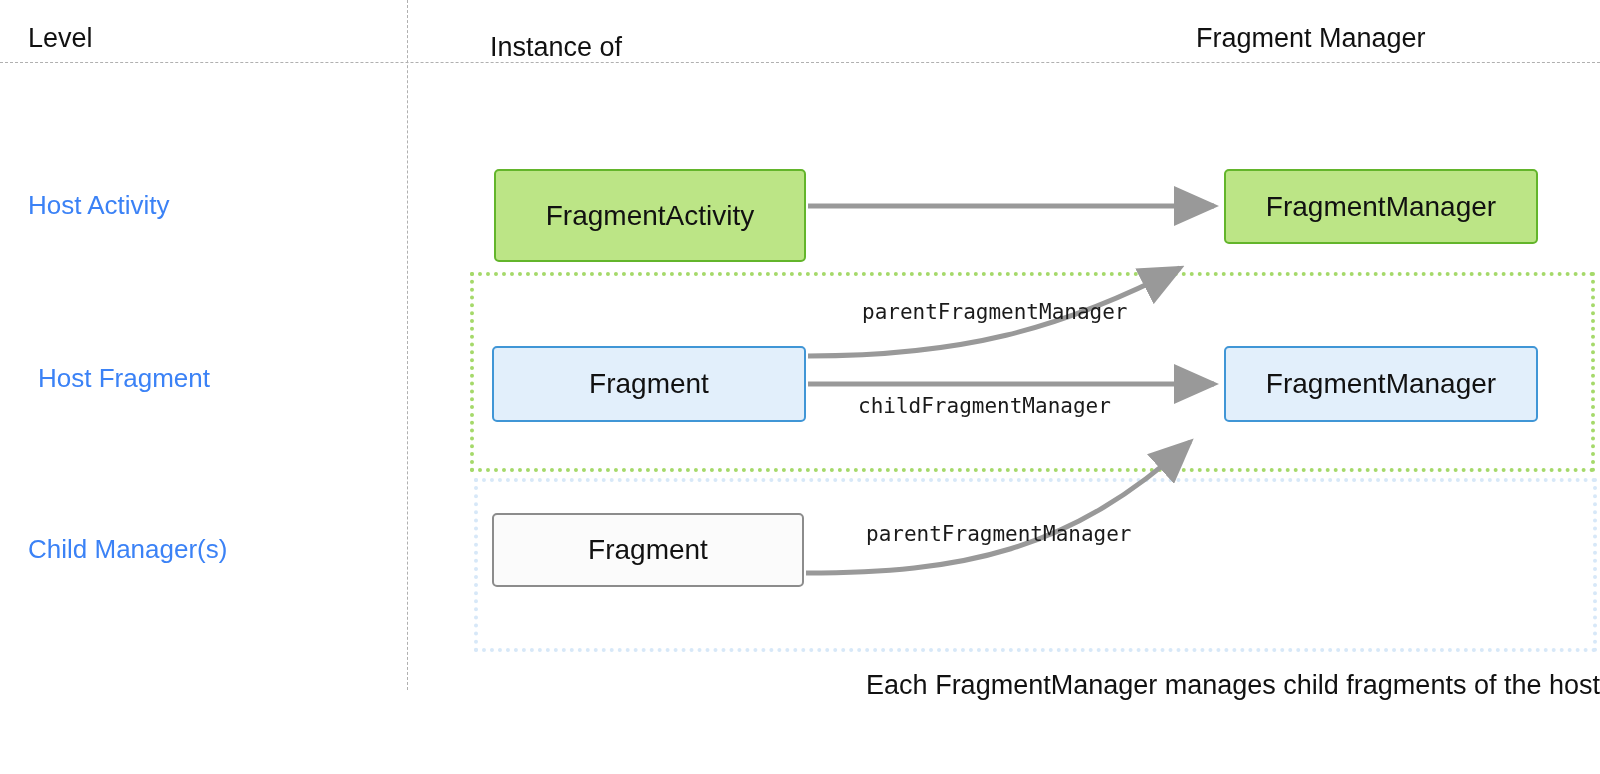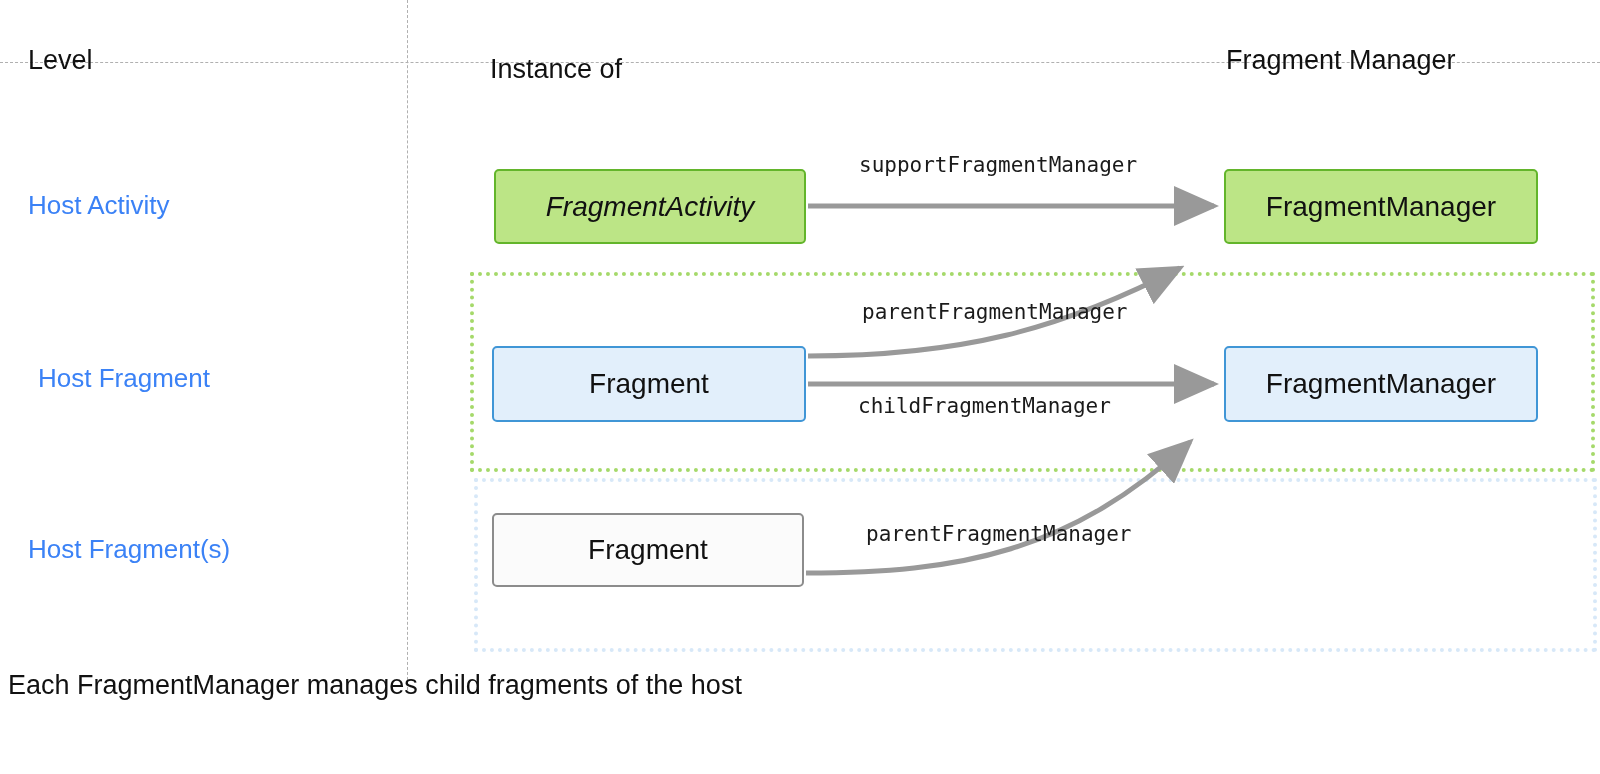--- a/index.html
+++ b/index.html
@@ -34,25 +34,24 @@
     border-left: 1px dashed #b0b0b0;
   }
 
   
   .hdr {
     position: absolute;
     font-size: 27px;
     color: #111111;
     white-space: nowrap;
     line-height: 1;
-    margin-top: 22px;
   }
   #hdr-level  { left: 28px;  top: 25px; }
   #hdr-inst   { left: 490px; top: 34px; }
-  #hdr-fm     { left: 1226px; top: 25px; }
+  #hdr-fm     { left: 1196px; top: 25px; }
 
   
   .level-label {
     position: absolute;
     left: 28px;
     font-size: 26px;
     color: #3b82f6;
     white-space: nowrap;
     line-height: 1;
   }
@@ -99,21 +98,21 @@
   }
   .node.blue {
     background: #e2effb;
     border: 2px solid #4096d6;
   }
   .node.plain {
     background: #fbfbfb;
     border: 2px solid #8c8c8c;
   }
 
-  #node-fragment-activity { left: 494px;  top: 169px; width: 312px; height: 75px; font-style: italic; }
+  #node-fragment-activity { left: 494px;  top: 169px; width: 312px; height: 93px; }
   #node-fm-activity       { left: 1224px; top: 169px; width: 314px; height: 75px; }
   #node-fragment-host     { left: 492px;  top: 346px; width: 314px; height: 76px; }
   #node-fm-host           { left: 1224px; top: 346px; width: 314px; height: 76px; }
   #node-fragment-child    { left: 492px;  top: 513px; width: 312px; height: 74px; }
 
   
   #arrow-layer {
     position: absolute;
     left: 0;
     top: 0;
@@ -135,42 +134,42 @@
   #lbl-parent-host { left: 862px; top: 302px; }
   #lbl-child-host  { left: 858px; top: 396px; }
   #lbl-parent-child { left: 866px; top: 524px; }
 
   
   #caption {
     position: absolute;
     left: 0;
     top: 672px;
     width: 1600px;
-    text-align: left;
+    text-align: right;
     font-size: 27px;
     color: #111111;
     line-height: 1;
   }
   #caption > span { display: inline-block; margin-left: 8px; }
 </style>
 </head>
 <body>
 
 <div id="canvas">
 
   <div class="hline"></div>
   <div class="vline"></div>
 
   <div class="hdr" id="hdr-level">Level</div>
   <div class="hdr" id="hdr-inst">Instance of</div>
   <div class="hdr" id="hdr-fm">Fragment Manager</div>
 
   <div class="level-label" id="lvl-0">Host Activity</div>
   <div class="level-label" id="lvl-1">Host Fragment</div>
-  <div class="level-label" id="lvl-2">Host Fragment(s)</div>
+  <div class="level-label" id="lvl-2">Child Manager(s)</div>
 
   <div class="group-frame" id="group-host-fragment"></div>
   <div class="group-frame" id="group-child-fragment"></div>
 
   <svg id="arrow-layer" viewBox="0 0 1600 774" xmlns="http://www.w3.org/2000/svg">
     <defs>
       <marker id="ah" markerWidth="9" markerHeight="8" refX="8" refY="4" orient="auto" markerUnits="strokeWidth">
         <path d="M0,0 L9,4 L0,8 Z" fill="#999999"></path>
       </marker>
     </defs>
@@ -183,21 +182,20 @@
 
     <path d="M806,573 C960,573 1070,552 1190,442" fill="none" stroke="#999999" stroke-width="5" marker-end="url(#ah)"></path>
   </svg>
 
   <div class="node green" id="node-fragment-activity">FragmentActivity</div>
   <div class="node green" id="node-fm-activity">FragmentManager</div>
   <div class="node blue" id="node-fragment-host">Fragment</div>
   <div class="node blue" id="node-fm-host">FragmentManager</div>
   <div class="node plain" id="node-fragment-child">Fragment</div>
 
-  <div class="edge-label" id="lbl-support">supportFragmentManager</div>
   <div class="edge-label" id="lbl-parent-host">parentFragmentManager</div>
   <div class="edge-label" id="lbl-child-host">childFragmentManager</div>
   <div class="edge-label" id="lbl-parent-child">parentFragmentManager</div>
 
   <div id="caption">
     <span>Each FragmentManager manages child fragments of the host</span>
   </div>
 
 </div>
 

